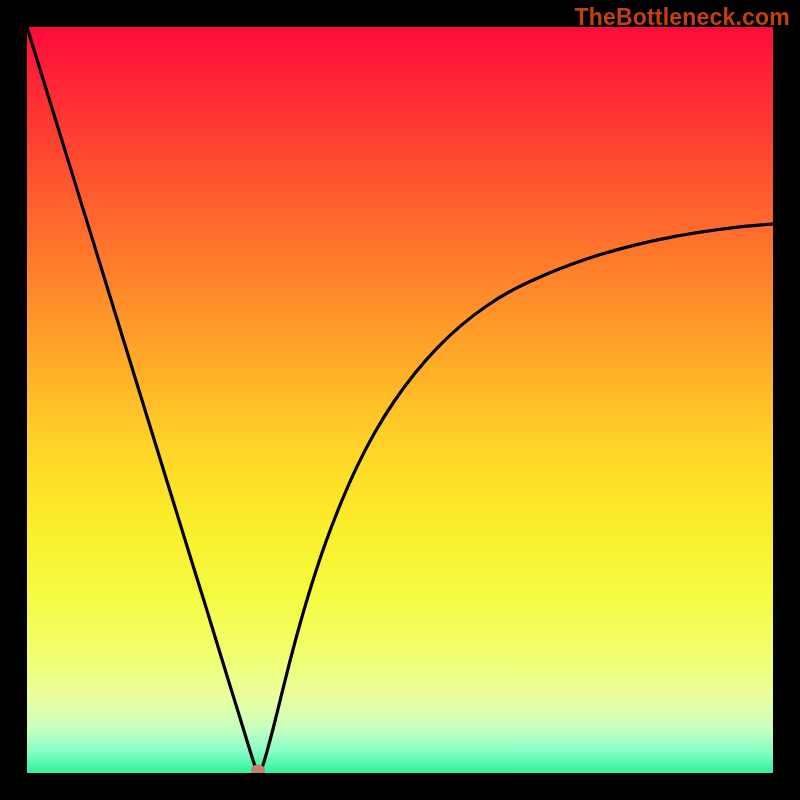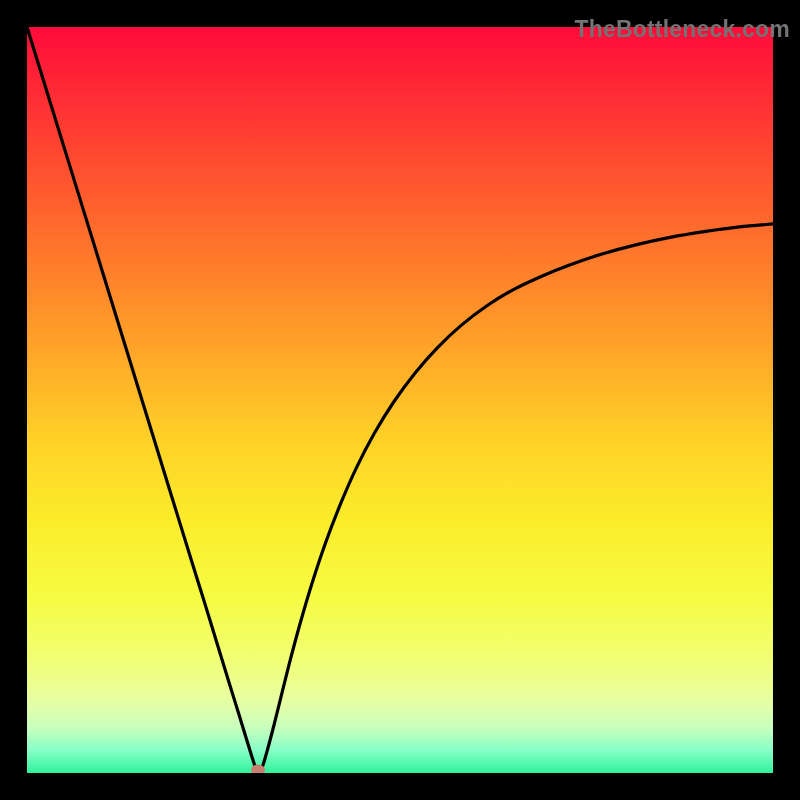--- a/index.html
+++ b/index.html
@@ -49,24 +49,23 @@
     border-radius: 50%;
     background: #c77f70;
     transform: translate(-50%, -50%);
   }
   .watermark {
     position: absolute;
     top: 4px;
     right: 10px;
     font-family: Arial, Helvetica, sans-serif;
     font-size: 23px;
-    color: #737373;
+    color: #c2410c;
     letter-spacing: 0.2px;
     font-weight: 560;
-    margin-top: 12px;
   }
 </style>
 </head>
 <body>
 <div class="frame">
   <div class="plot-area">
     <div class="gradient-bg"></div>
     <svg class="curve" viewBox="0 0 746 746" preserveAspectRatio="none">
       <path id="curve-path" d="M 0 0 C 3.02 9.80, 10.74 34.85, 16.79 54.46 C 22.83 74.06, 27.53 89.31, 33.57 108.92 C 39.61 128.52, 44.31 143.77, 50.36 163.37 C 56.40 182.98, 61.10 198.23, 67.14 217.83 C 73.18 237.44, 77.88 252.69, 83.92 272.29 C 89.97 291.89, 94.67 307.14, 100.71 326.75 C 106.75 346.35, 111.45 361.60, 117.50 381.21 C 123.54 400.81, 128.24 416.06, 134.28 435.66 C 140.32 455.27, 145.02 470.52, 151.06 490.12 C 157.11 509.73, 162.81 528.33, 167.85 544.58 C 172.89 560.83, 175.01 567.36, 179.04 580.39 C 183.07 593.41, 186.20 603.78, 190.23 616.94 C 194.26 630.10, 197.66 641.28, 201.42 653.50 C 205.18 665.72, 207.76 673.95, 211.12 684.83 C 214.48 695.70, 217.25 704.79, 220.07 713.92 C 222.89 723.05, 224.77 729.78, 226.78 735.56 C 228.80 741.33, 229.65 745.46, 231.26 746.00 C 232.87 746.54, 234.12 742.57, 235.74 738.54 C 237.35 734.51, 238.33 730.33, 240.21 723.62 C 242.09 716.91, 243.76 710.64, 246.18 701.24 C 248.60 691.84, 250.69 683.22, 253.64 671.40 C 256.59 659.58, 259.10 649.02, 262.59 635.59 C 266.08 622.16, 269.01 611.03, 273.04 596.80 C 277.06 582.57, 280.41 571.02, 284.97 556.52 C 289.54 542.01, 293.30 530.47, 298.40 516.23 C 303.50 502.00, 307.68 491.14, 313.32 477.44 C 318.96 463.74, 323.56 453.03, 329.73 440.14 C 335.91 427.25, 340.92 417.64, 347.64 405.82 C 354.35 394.01, 359.78 385.23, 367.03 374.49 C 374.28 363.75, 380.13 355.81, 387.92 346.14 C 395.71 336.48, 401.97 329.37, 410.30 320.78 C 418.63 312.19, 425.31 305.92, 434.17 298.40 C 443.03 290.88, 450.14 285.45, 459.54 279.00 C 468.94 272.56, 476.46 267.96, 486.39 262.59 C 496.33 257.22, 504.27 253.73, 514.74 249.16 C 525.21 244.60, 533.57 241.26, 544.58 237.23 C 555.59 233.20, 564.36 230.28, 575.91 226.78 C 587.46 223.29, 596.65 220.79, 608.74 217.83 C 620.82 214.88, 630.43 212.79, 643.05 210.37 C 655.67 207.95, 666.37 206.28, 678.86 204.40 C 691.35 202.52, 700.34 201.27, 712.43 199.93 C 724.52 198.59, 739.96 197.48, 746.00 196.94" fill="none" stroke="#000000" stroke-width="3.2" stroke-linecap="round" stroke-linejoin="round"></path>
     </svg>

